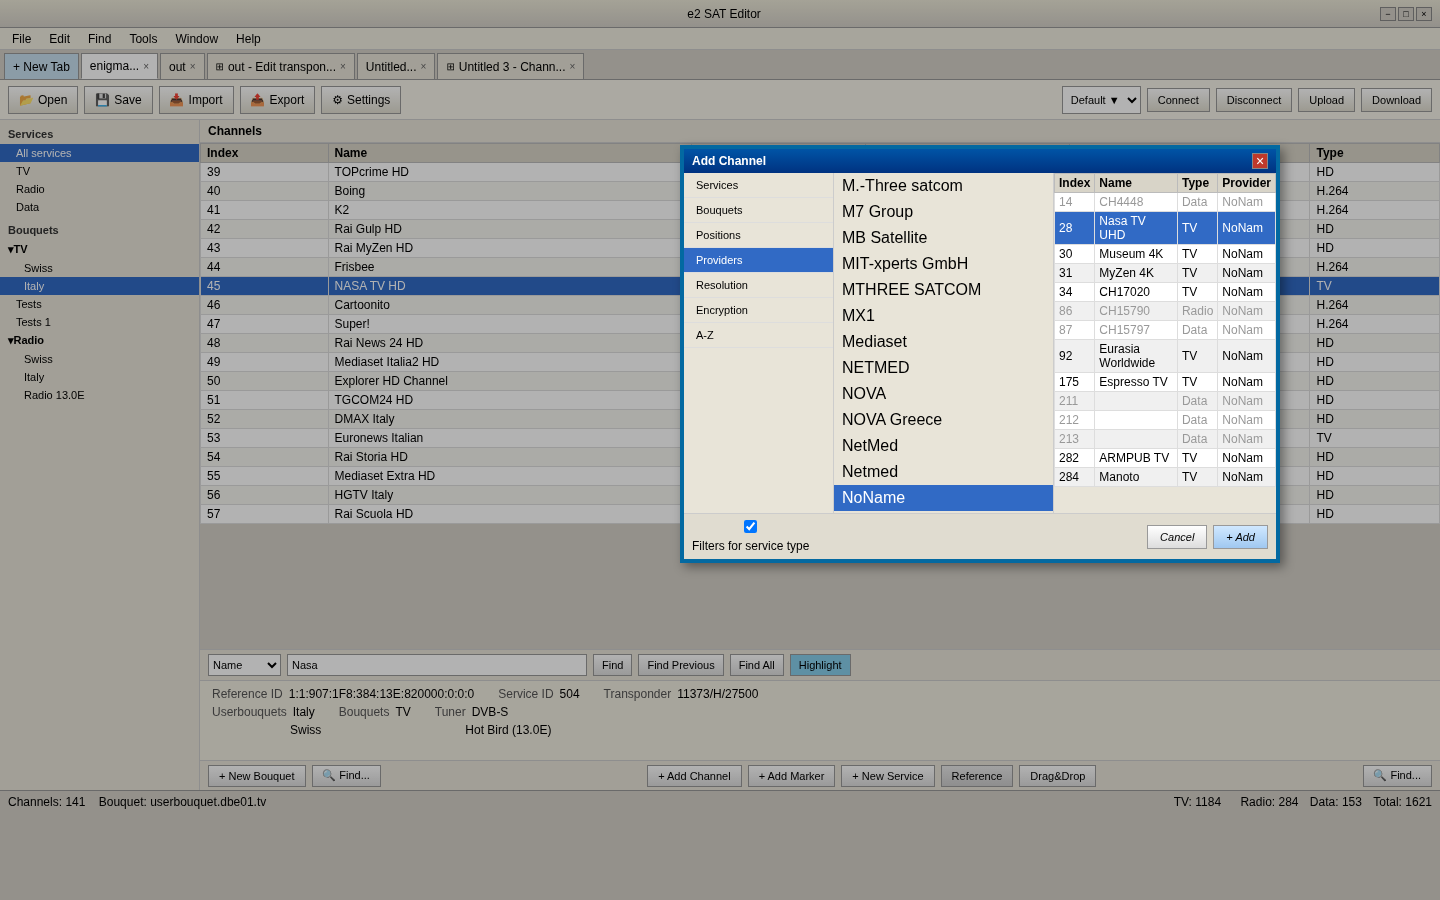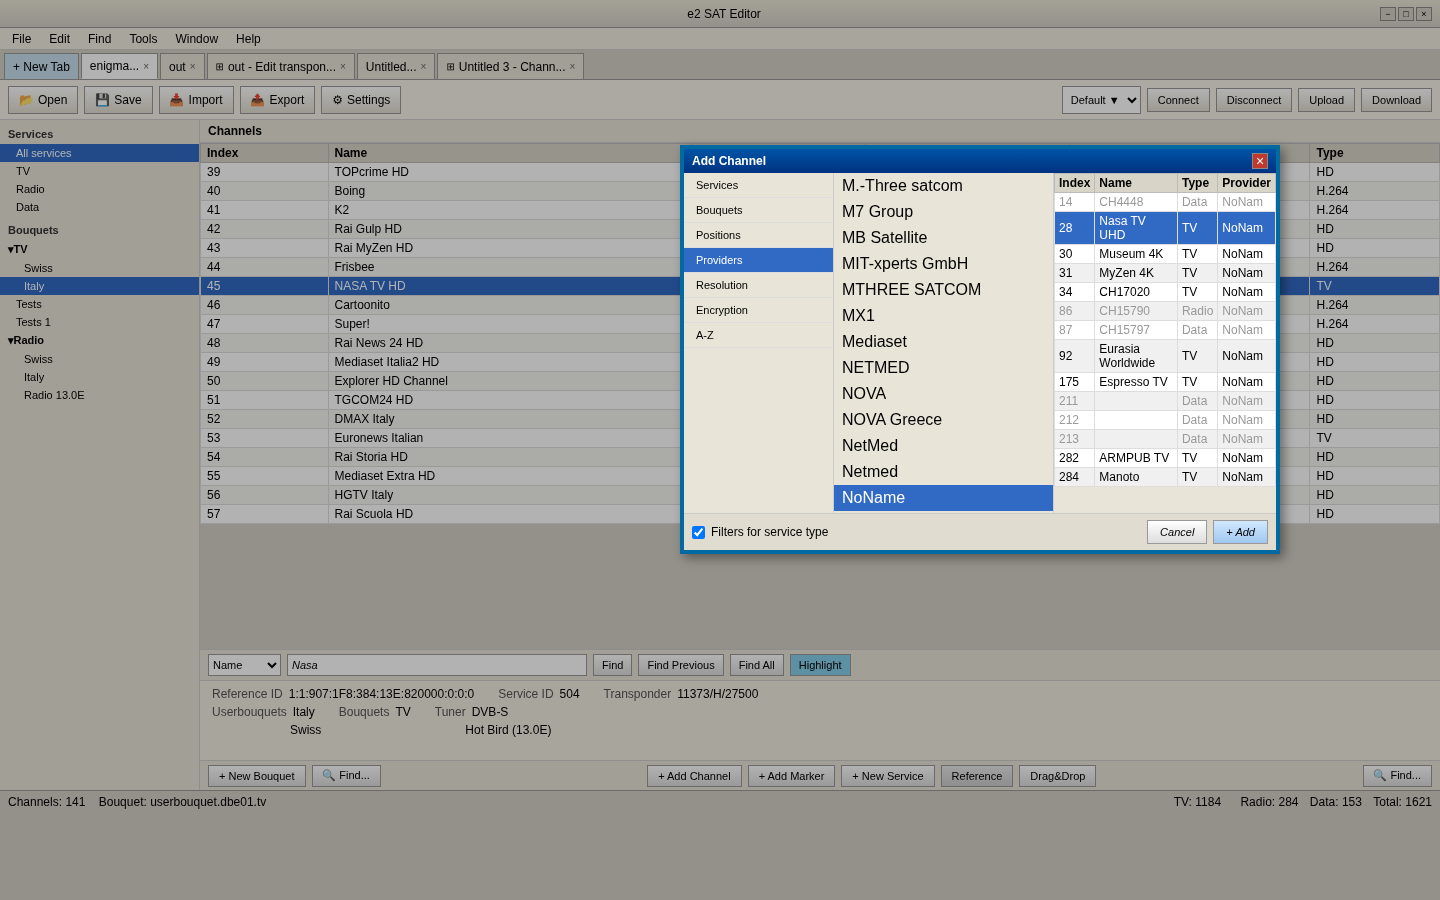--- a/index.html
+++ b/index.html
@@ -68,21 +68,21 @@
     tr:nth-child(even) { background: #f5f5f0; }
     tr:nth-child(odd) { background: #fff; }
     tr.selected { background: #316ac5 !important; color: #fff; }
 
     
     .search-bar {
       background: #e8e4d8; padding: 4px 8px; display: flex; align-items: center; gap: 6px;
       border-top: 1px solid #ccc;
     }
     .search-bar select { height: 22px; font-size: 11px; border: 1px solid #999; background: #fff; }
-    .search-bar input { height: 22px; padding: 0 4px; border: 1px solid #999; background: #fff; flex: 1; max-width: 300px; font-size: 11px; font-style: italic; }
+    .search-bar input { height: 22px; padding: 0 4px; border: 1px solid #999; background: #fff; flex: 1; max-width: 300px; font-size: 11px; }
     .search-bar button { height: 22px; padding: 0 8px; background: linear-gradient(to bottom, #fff, #ddd); border: 1px solid #999; cursor: pointer; font-size: 11px; }
     .search-bar button.highlight { background: #87ceeb; }
 
     
     .detail-bar {
       background: #f0ece0; padding: 6px 12px; border-top: 1px solid #ccc; font-size: 11px; min-height: 80px;
     }
     .detail-row { display: flex; gap: 24px; margin-bottom: 4px; }
     .detail-item { display: flex; gap: 6px; align-items: baseline; }
     .detail-label { color: #555; }
@@ -127,21 +127,21 @@
     .provider-item { padding: 4px 8px; cursor: pointer; font-size: 16px; }
     .provider-item.selected { background: #316ac5; color: #fff; }
     .modal-right { flex: 1; display: flex; flex-direction: column; }
     .modal-right table { width: 100%; border-collapse: collapse; font-size: 11px; }
     .modal-right th { background: #d8d4c8; border: 1px solid #bbb; padding: 2px 4px; text-align: left; }
     .modal-right td { border: 1px solid #ddd; padding: 2px 4px; }
     .modal-right tr:nth-child(even) { background: #f0f0f0; }
     .modal-right tr.mrow-selected { background: #316ac5 !important; color: #fff; }
     .modal-right tr.mrow-dim td { color: #999; }
     .modal-footer { padding: 6px 8px; display: flex; align-items: center; justify-content: space-between; border-top: 1px solid #ccc; background: #e0dcd0; }
-    .modal-footer-left { display: flex; align-items: center; gap: 6px; }
+    .modal-footer-left { display: flex; align-items: center; gap: 6px; flex-direction: column; }
     .modal-footer-right { display: flex; gap: 6px; }
     .modal-btn { height: 24px; padding: 0 12px; background: linear-gradient(to bottom, #fff, #ddd); border: 1px solid #999; cursor: pointer; font-size: 11px; font-style: italic; }
     .modal-btn.add { background: linear-gradient(to bottom, #d0e8ff, #a0c8f0); }
     .collapse-btn { margin-left: auto; padding: 2px 8px; background: #d0ccc0; border: 1px solid #999; cursor: pointer; font-size: 10px; }
 
     
     ::-webkit-scrollbar { width: 14px; height: 14px; }
     ::-webkit-scrollbar-track { background: #d4d0c8; }
     ::-webkit-scrollbar-thumb { background: #a0a0a0; border: 1px solid #888; }
   </style>

